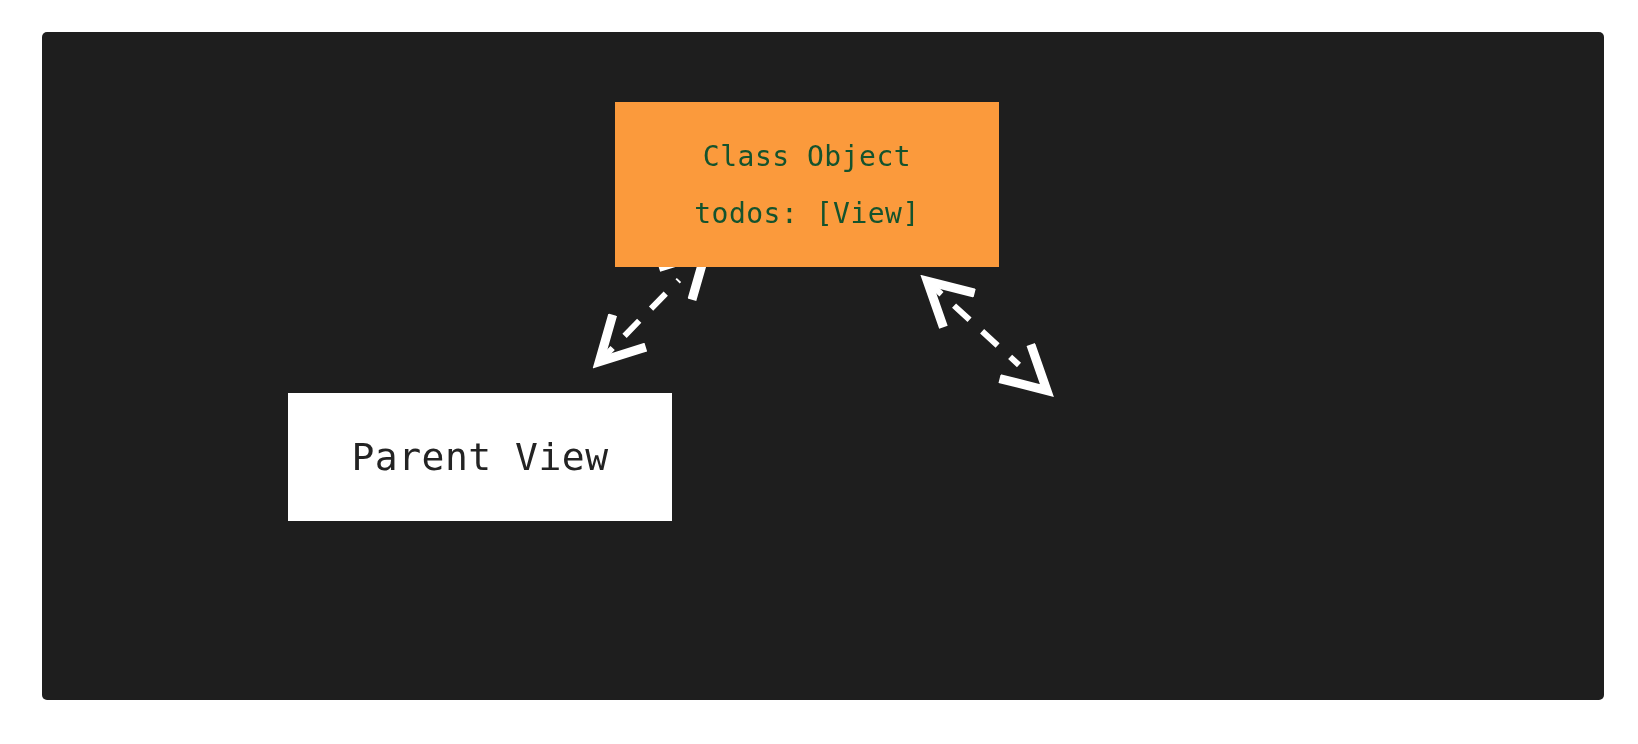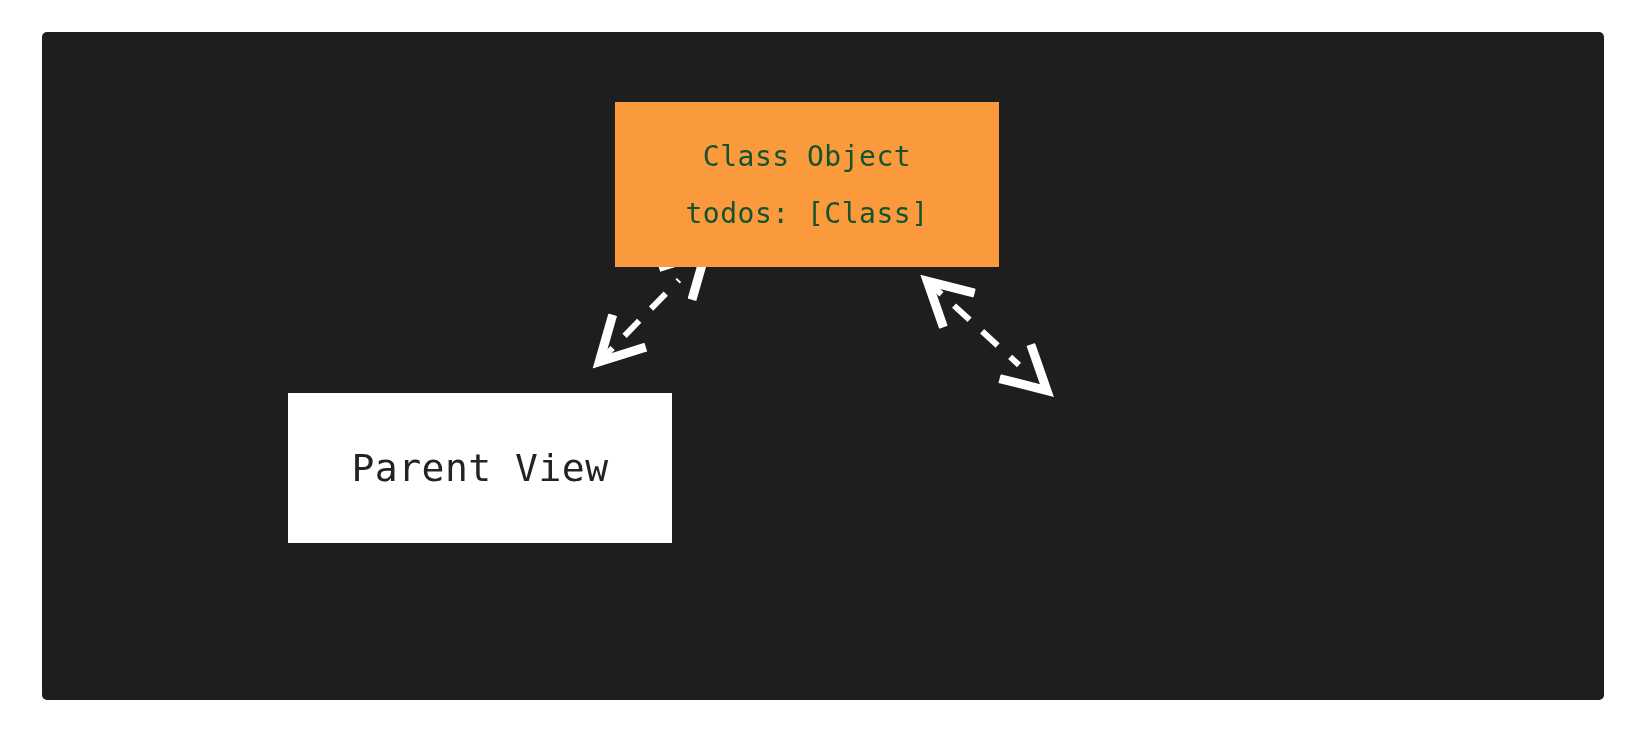--- a/index.html
+++ b/index.html
@@ -72,21 +72,21 @@
     color: #14532d;
     font-size: 28px;
     line-height: 57px;
     letter-spacing: 0.5px;
   }
 
   
   .node-view {
     background: #ffffff;
     width: 384px;
-    height: 150px;
+    height: 128px;
     top: 361px;   
   }
   .node-view .line {
     color: #232323;
     font-size: 38px;
     line-height: 46px;
     letter-spacing: 0.5px;
   }
   #node-parent { left: 246px; }  
   #node-child  { left: 913px; }  
@@ -108,21 +108,21 @@
         </marker>
       </defs>
 
       <line x1="556" y1="331" x2="637" y2="248" stroke="#ffffff" stroke-width="6" stroke-dasharray="21 17" stroke-linecap="butt" marker-start="url(#head-start)" marker-end="url(#head-end)"></line>
 
       <line x1="884" y1="248" x2="977" y2="333" stroke="#ffffff" stroke-width="6" stroke-dasharray="21 17" stroke-linecap="butt" marker-start="url(#head-start)" marker-end="url(#head-end)"></line>
     </svg>
 
     <div class="node" id="node-model">
       <div class="line">Class Object</div>
-      <div class="line">todos: [Class]</div>
+      <div class="line">todos: [View]</div>
     </div>
 
     <div class="node node-view" id="node-parent">
       <div class="line">Parent View</div>
     </div>
 
 
   </div>
 </div>
 

